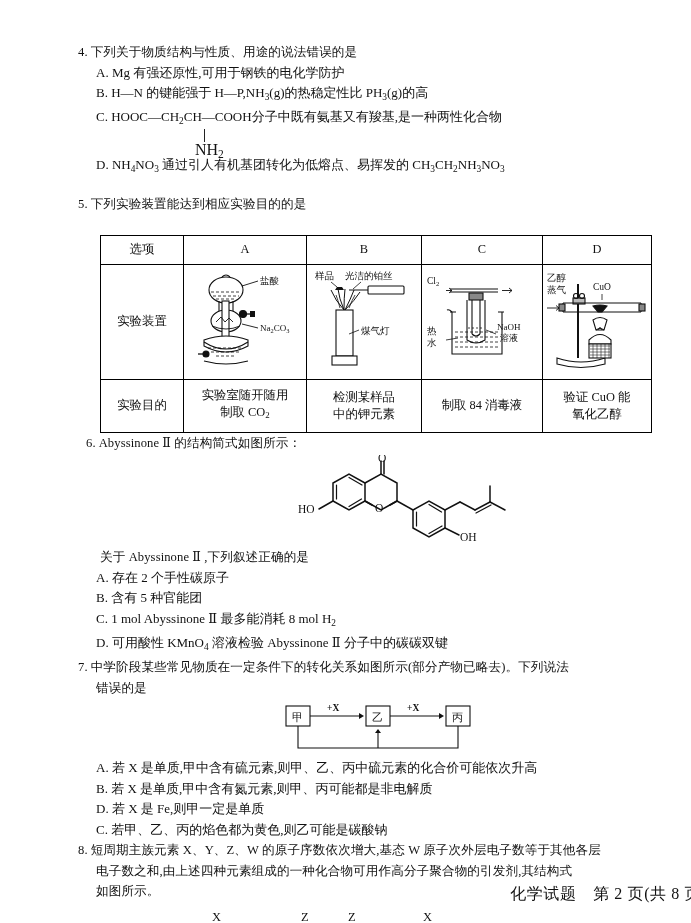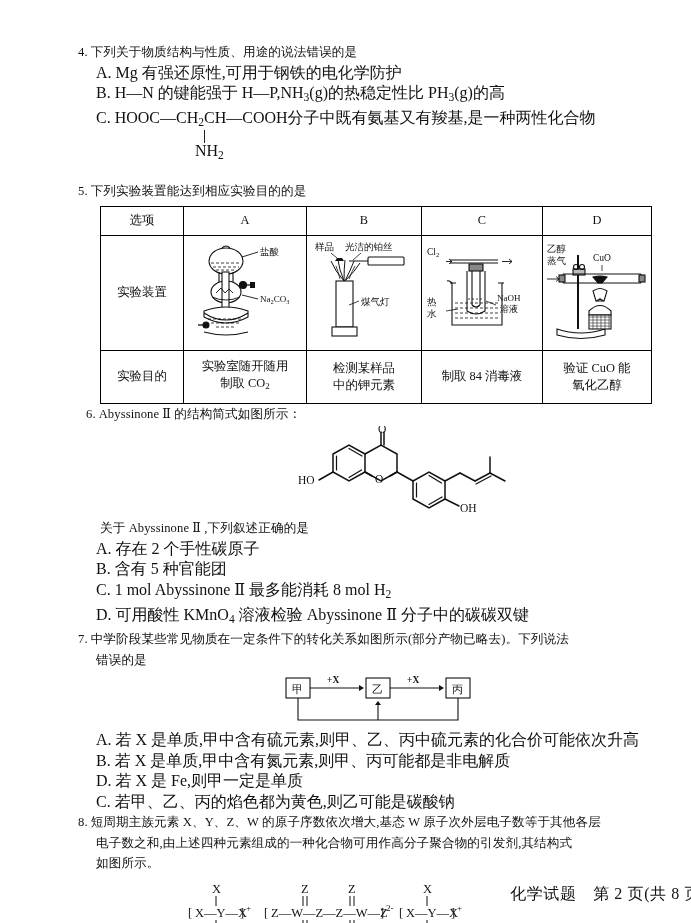--- a/index.html
+++ b/index.html
@@ -26,21 +26,21 @@
 
   
   .q-line {
     font-size: 12.6px;
     line-height: 20.5px;
     letter-spacing: 0.1px;
     white-space: nowrap;
   }
   .q-stem { margin-top: 2px; }
   .opt {
-    font-size: 16px;
+    font-size: 13px;
     line-height: 20.5px;
     padding-left: 18px;
     white-space: nowrap;
   }
   .indent { padding-left: 18px; }
   sub { font-size: 0.72em; vertical-align: -0.28em; }
   .sp { display:inline-block; width:3px; }
 
   
   .branch-wrap { position: relative; height: 34px; }
@@ -49,21 +49,21 @@
     width: 1px; height: 13px; background: #222;
   }
   .branch-lab {
     position: absolute; left: 117px; top: 10px;
     font-size: 16px;
   }
 
   
   table.exp {
     border-collapse: collapse;
-    margin-top: 4px;
+    margin-top: 20px;
     margin-left: 22px;
     width: 536px;
     table-layout: fixed;
   }
   table.exp td, table.exp th {
     border: 1px solid #000;
     text-align: center;
     vertical-align: middle;
     font-size: 12.4px;
     font-weight: normal;
@@ -119,20 +119,23 @@
       </div>
       <div class="opt">
         <span>B. H—N 的键能强于 H—P,NH</span><sub>3</sub><span>(g)的热稳定性比 PH</span><sub>3</sub><span>(g)的高</span>
       </div>
       <div class="opt">
         <span>C. HOOC—CH</span><sub>2</sub><span>CH—COOH分子中既有氨基又有羧基,是一种两性化合物</span>
       </div>
       <div class="branch-wrap">
         <div class="branch-bar"></div>
         <div class="branch-lab"><span>NH</span><sub>2</sub></div>
+      </div>
+      <div class="opt" style="margin-top:-10px;">
+        <span>D. NH</span><sub>4</sub><span>NO</span><sub>3</sub><span> 通过引人有机基团转化为低熔点、易挥发的 CH</span><sub>3</sub><span>CH</span><sub>2</sub><span>NH</span><sub>3</sub><span>NO</span><sub>3</sub>
       </div>
     </div>
 
     <div>
       <div class="q-line q-stem" style="margin-top:15px;">
         <span>5.</span><span class="sp"></span><span>下列实验装置能达到相应实验目的的是</span>
       </div>
 
       <table class="exp">
         <tbody>

